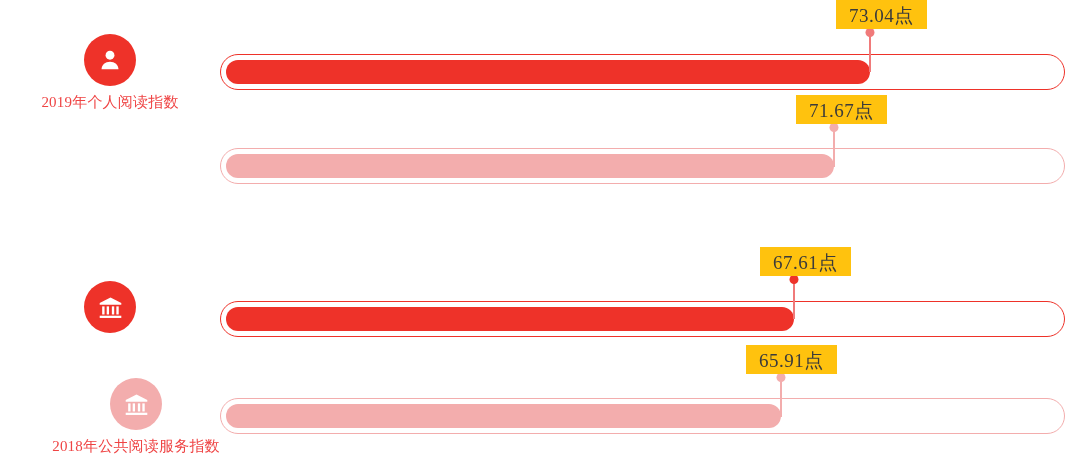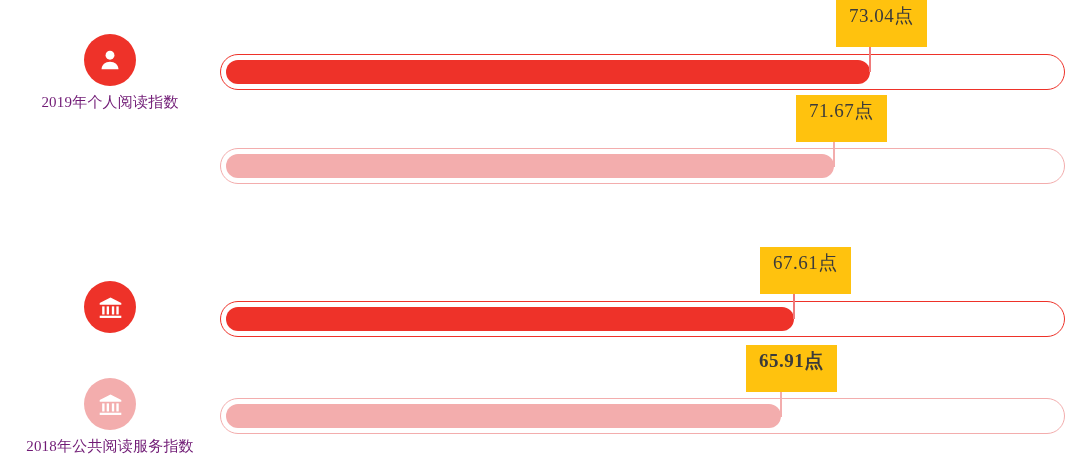--- a/index.html
+++ b/index.html
@@ -42,21 +42,21 @@
     border-radius: 50%;
     margin: 0 auto;
     display: flex;
     align-items: center;
     justify-content: center;
   }
   .legend-icon svg { display: block; }
   .legend-label {
     margin-top: 7px;
     font-size: 15px;
-    color: #701a75;
+    color: #ef4444;
     font-family: "Liberation Serif", "DejaVu Serif", serif;
     white-space: nowrap;
     letter-spacing: 0.2px;
   }
 
   
   .track {
     position: absolute;
     box-sizing: border-box;
     border-style: solid;
@@ -71,21 +71,21 @@
     transform: translateY(-50%);
   }
 
   
   .badge {
     position: absolute;
     background: #FFC20E;
     color: #3b3b3b;
     font-size: 19px;
     font-family: "Liberation Serif", "DejaVu Serif", serif;
-    padding: 5px 13px 20px 13px;
+    padding: 5px 13px 2px 13px;
     white-space: nowrap;
     line-height: 1.15;
     letter-spacing: 0.5px;
   }
 
   
   .stem {
     position: absolute;
     width: 2px;
   }
@@ -157,37 +157,37 @@
 
     <div class="stem" style="left:793px;top:32px;height:40px;background:#F07A7A;"></div>
     <div class="dot" style="left:794px;top:28px;background:#EE3229;"></div>
     <div class="badge" style="left:760px;top:0px;">
       <span>67.61点</span>
     </div>
   </div>
 
   <div class="row" style="top:345px;height:124px;">
 
-    <div class="row-legend" style="top:33px;">
+    <div class="row-legend" style="top:33px;padding-left:26px;">
       <div class="legend-icon" style="background:#F3ADAD;">
         <svg width="27" height="27" viewBox="0 0 24 24" aria-hidden="true">
           <path d="M12 3 L21.6 8.1 L21.6 9.6 L2.4 9.6 L2.4 8.1 Z" fill="#ffffff"></path>
           <rect x="4.6" y="11.0" width="2.1" height="7.2" fill="#ffffff"></rect>
           <rect x="8.6" y="11.0" width="2.1" height="7.2" fill="#ffffff"></rect>
           <rect x="13.2" y="11.0" width="2.1" height="7.2" fill="#ffffff"></rect>
           <rect x="17.2" y="11.0" width="2.1" height="7.2" fill="#ffffff"></rect>
           <rect x="2.4" y="19.3" width="19.2" height="2.0" fill="#ffffff"></rect>
         </svg>
       </div>
       <div class="legend-label">2018年公共阅读服务指数</div>
     </div>
 
     <div class="track" style="left:220px;top:53px;width:845px;height:36px;border-color:#F3ADAD;"></div>
     <div class="fill" style="left:226px;top:71px;width:555px;height:24px;background:#F3ADAD;"></div>
 
     <div class="stem" style="left:780px;top:32px;height:40px;background:#F3ADAD;"></div>
     <div class="dot" style="left:781px;top:28px;background:#F3ADAD;"></div>
-    <div class="badge" style="left:746px;top:0px;font-weight:bold;">
+    <div class="badge" style="left:746px;top:0px;">
       <span>65.91点</span>
     </div>
   </div>
 
 </div>
 
 </body></html>

